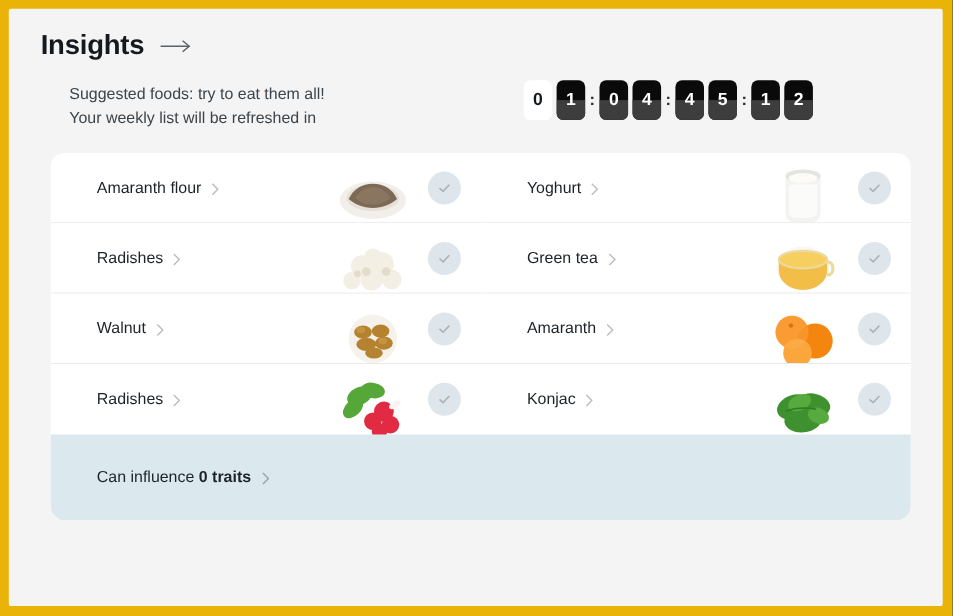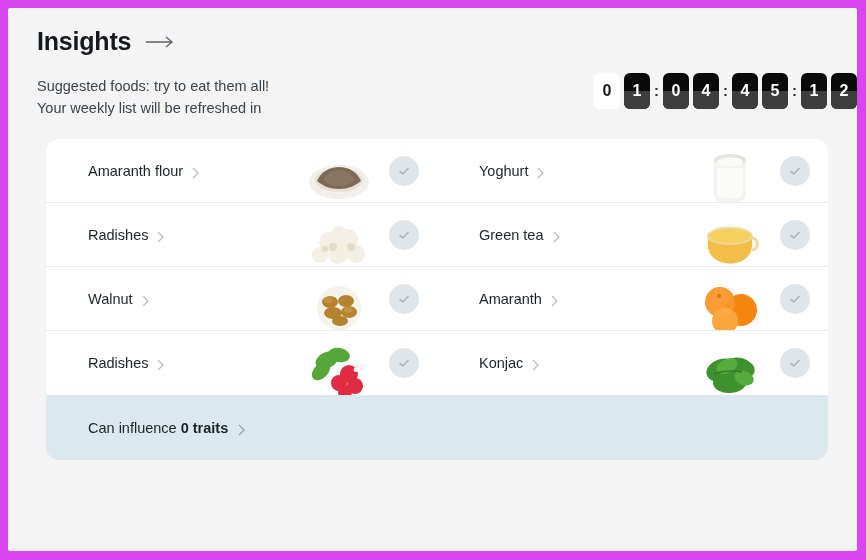--- a/index.html
+++ b/index.html
@@ -9,21 +9,21 @@
     height: 560px;
     overflow: hidden;
     background: #000000;
     font-family: "Liberation Sans", sans-serif;
   }
 
   
   .frame {
     position: absolute;
     inset: 0;
-    background: #d946ef;
+    background: #eab308;
     padding: 8px 9px 9px 8px;
   }
 
   .page {
     width: 100%;
     height: 100%;
     background: #f4f4f4;
     border-radius: 2px;
     position: relative;
     overflow: hidden;
@@ -53,20 +53,22 @@
     width: 30px;
     height: 14px;
     color: #5b6166;
   }
 
   .sub-row {
     margin-top: 19px;
     display: flex;
     align-items: flex-start;
     justify-content: space-between;
+    padding-right: 118px;
+    margin-left: 26px;
   }
 
   .subtitle {
     font-size: 14.5px;
     line-height: 22px;
     color: #3c444b;
     font-weight: 400;
   }
 
   
@@ -214,21 +216,21 @@
     justify-content: center;
     flex: none;
     position: relative;
     z-index: 2;
   }
   .check-badge svg { width: 14px; height: 14px; color: #a9b3bb; }
 
   
   .footer {
     background: #dbe8ee;
-    height: 65px;
+    height: 78px;
     display: flex;
     align-items: center;
     padding-left: 42px;
   }
 
   .footer-text {
     font-size: 14.5px;
     color: #1d2328;
     font-weight: 400;
     white-space: nowrap;

